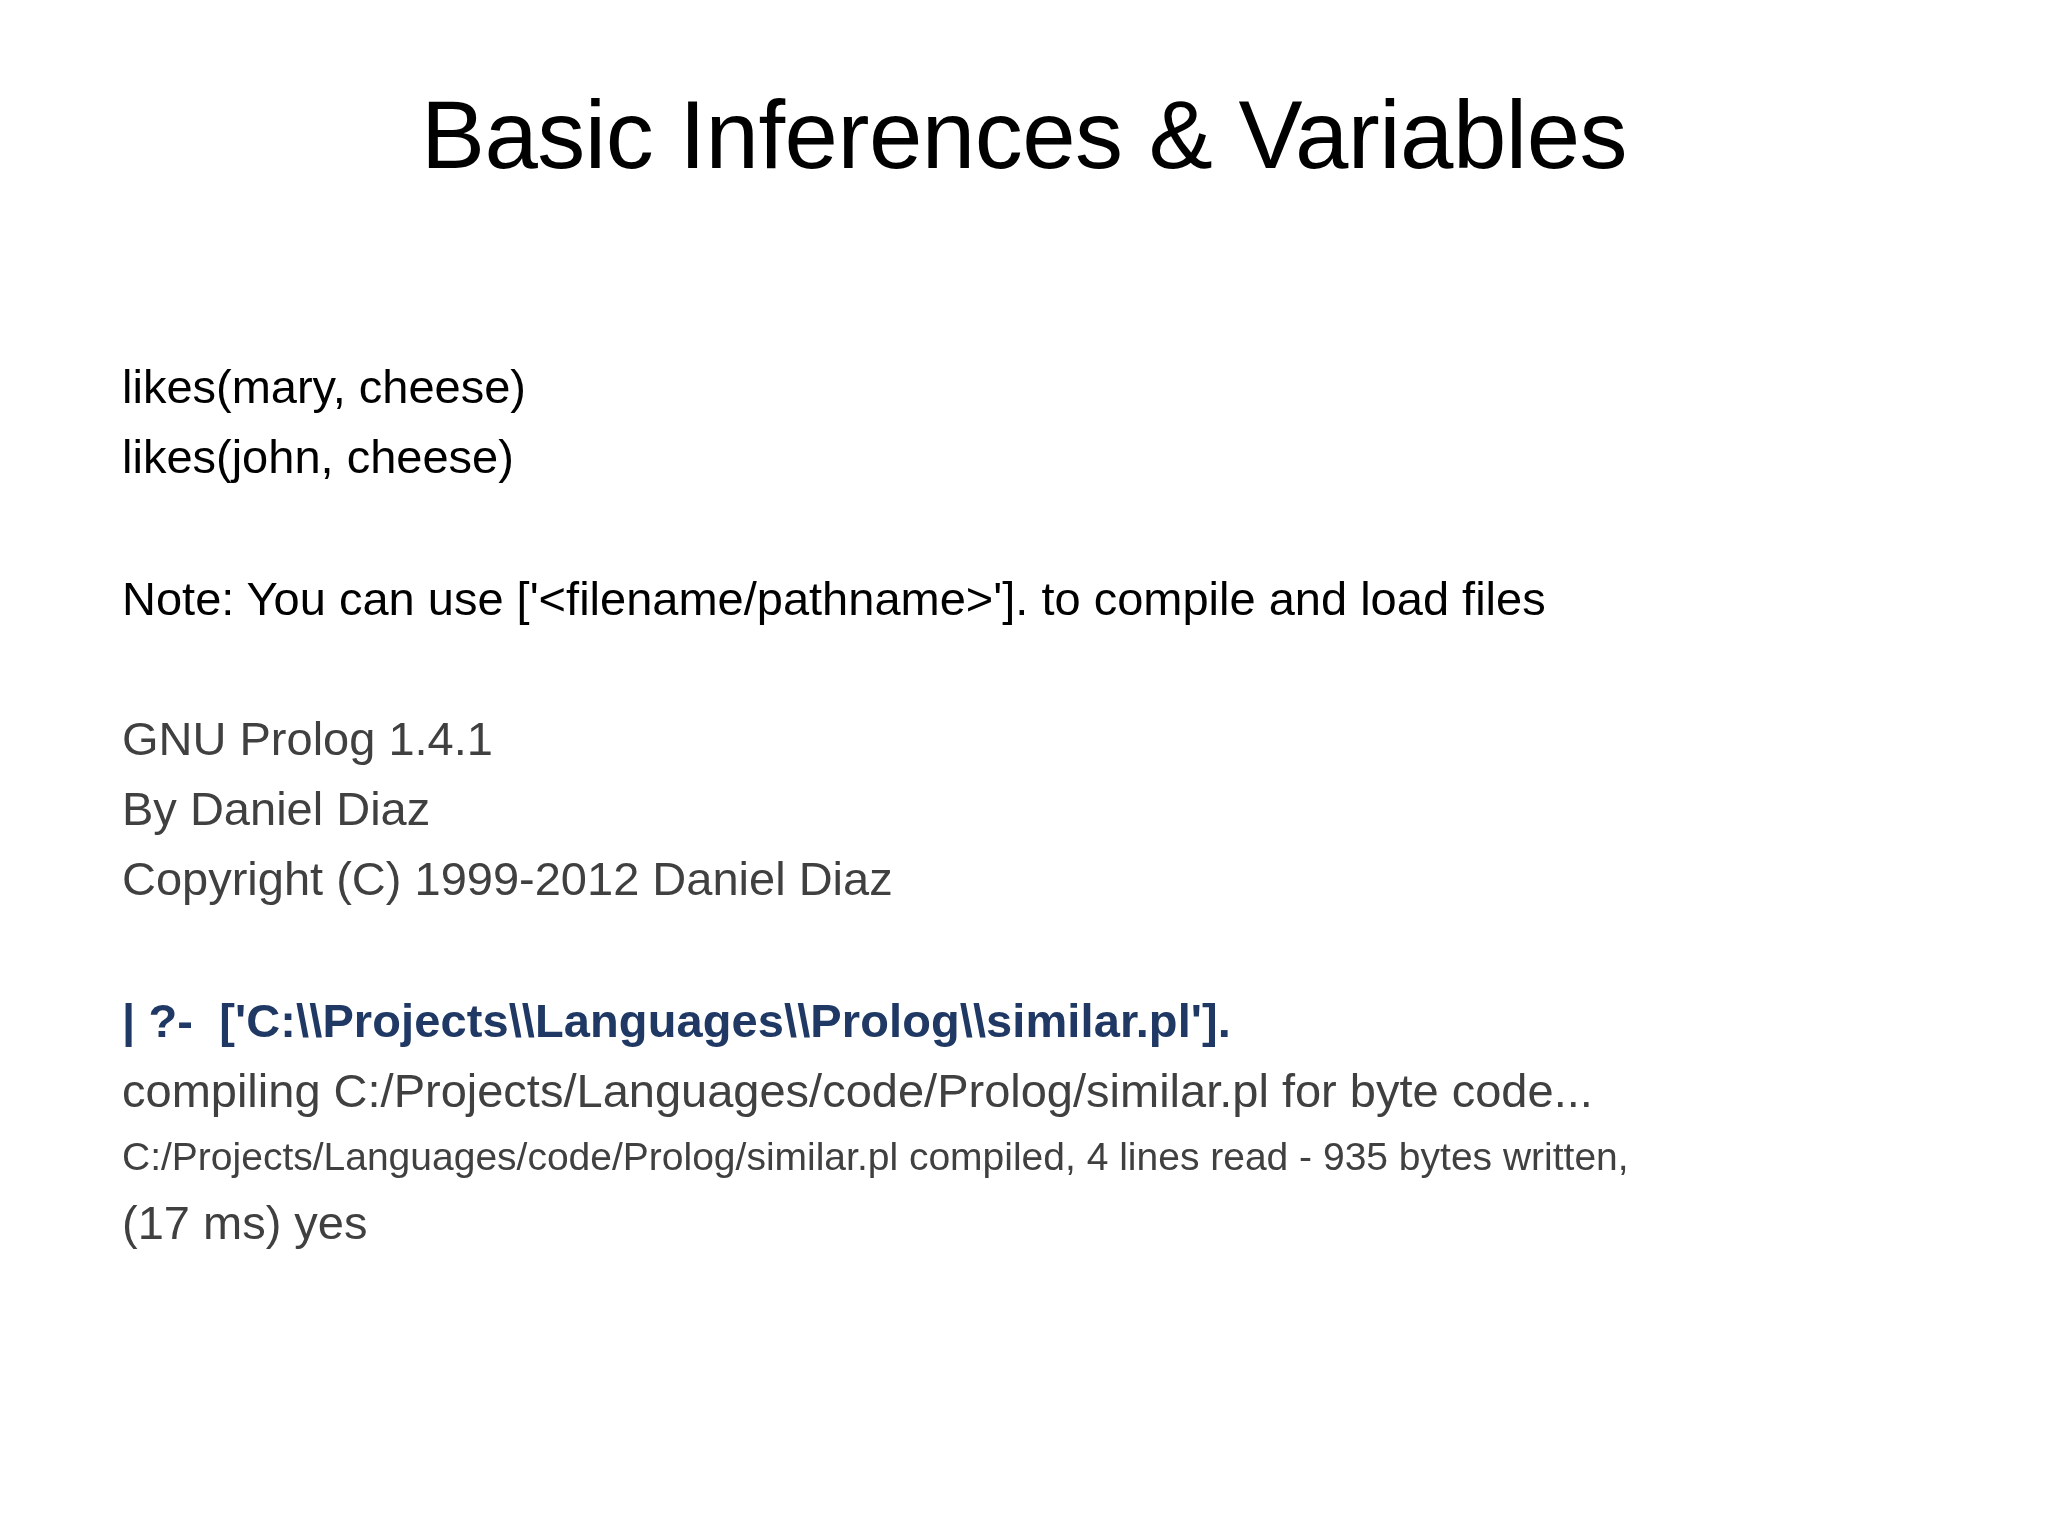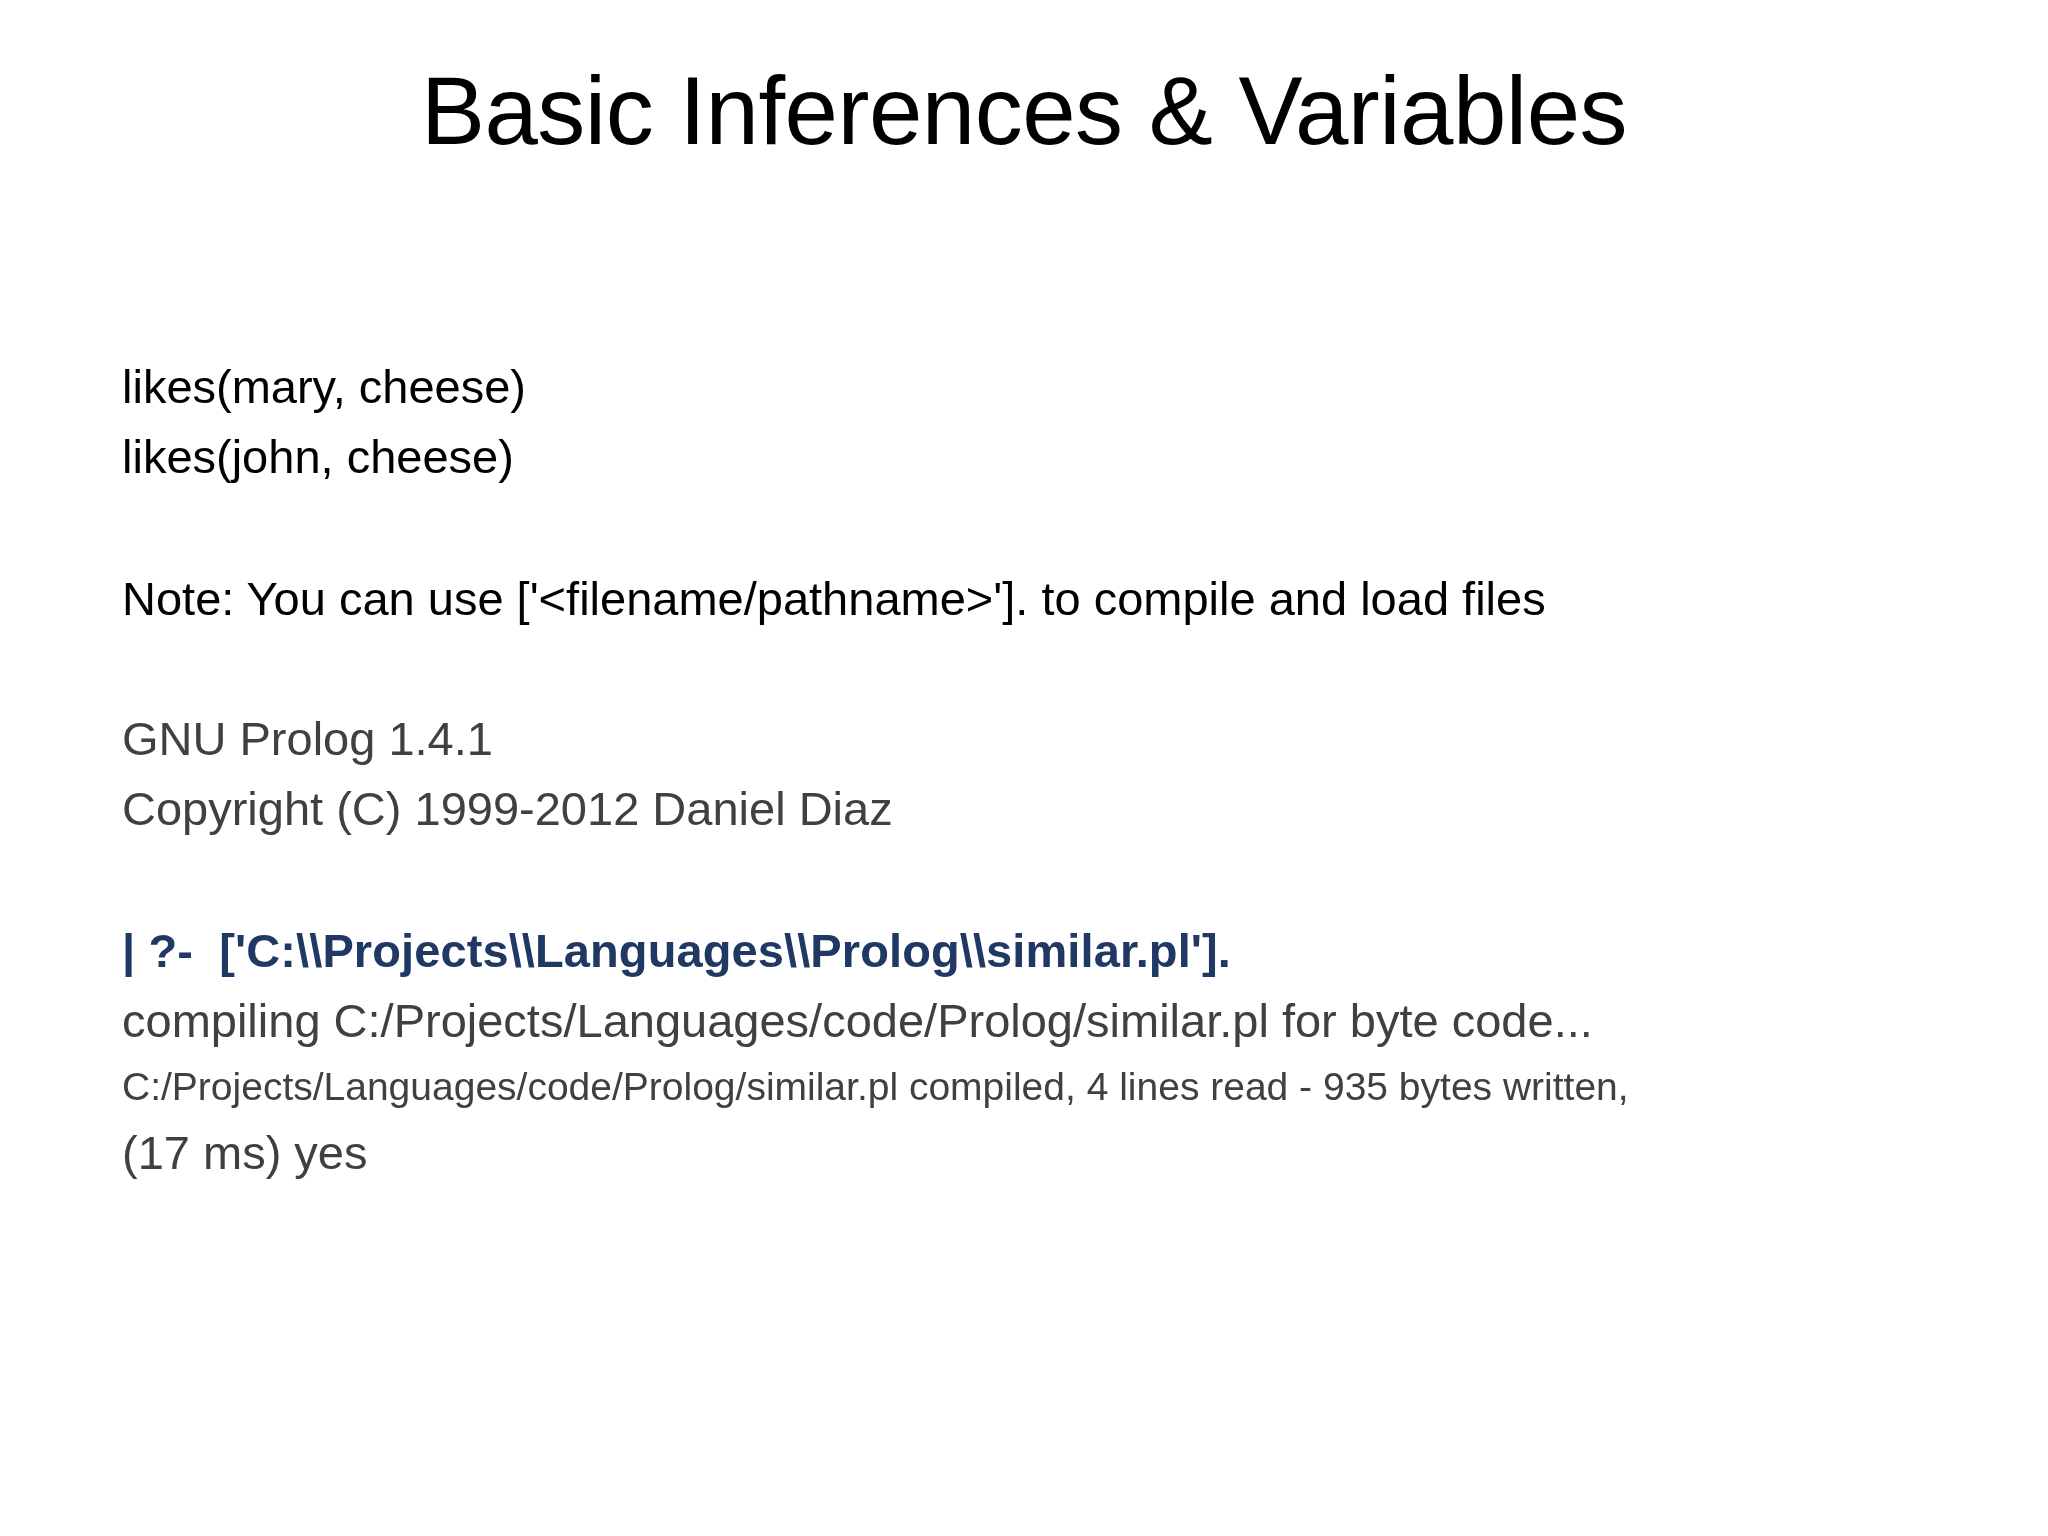--- a/index.html
+++ b/index.html
@@ -20,21 +20,21 @@
     width: 2048px;
     height: 1536px;
     background: #ffffff;
     box-sizing: border-box;
   }
 
   
   .slide-title {
     position: absolute;
     left: 0;
-    top: 60px;
+    top: 84px;
     width: 2048px;
     text-align: center;
     font-size: 96px;
     line-height: 1.06;
     font-weight: 400;
     color: #000000;
     letter-spacing: -0.5px;
     white-space: nowrap;
   }
 
@@ -97,20 +97,21 @@
     <div class="gap-note"></div>
 
     <div class="group">
       <div class="line">Note: You can use ['&lt;filename/pathname&gt;']. to compile and load files</div>
     </div>
 
     <div class="gap-console"></div>
 
     <div class="group">
       <div class="line console">GNU Prolog 1.4.1</div>
+      <div class="line console">By Daniel Diaz</div>
       <div class="line console">Copyright (C) 1999-2012 Daniel Diaz</div>
     </div>
 
     <div class="gap-query"></div>
 
     <div class="group">
       <div class="line console-bold">| ?-  ['C:\\Projects\\Languages\\Prolog\\similar.pl'].</div>
       <div class="line console">compiling C:/Projects/Languages/code/Prolog/similar.pl for byte code...</div>
       <div class="line console wrap-line">C:/Projects/Languages/code/Prolog/similar.pl compiled, 4 lines read - 935 bytes written,</div>
       <div class="line console">(17 ms) yes</div>

